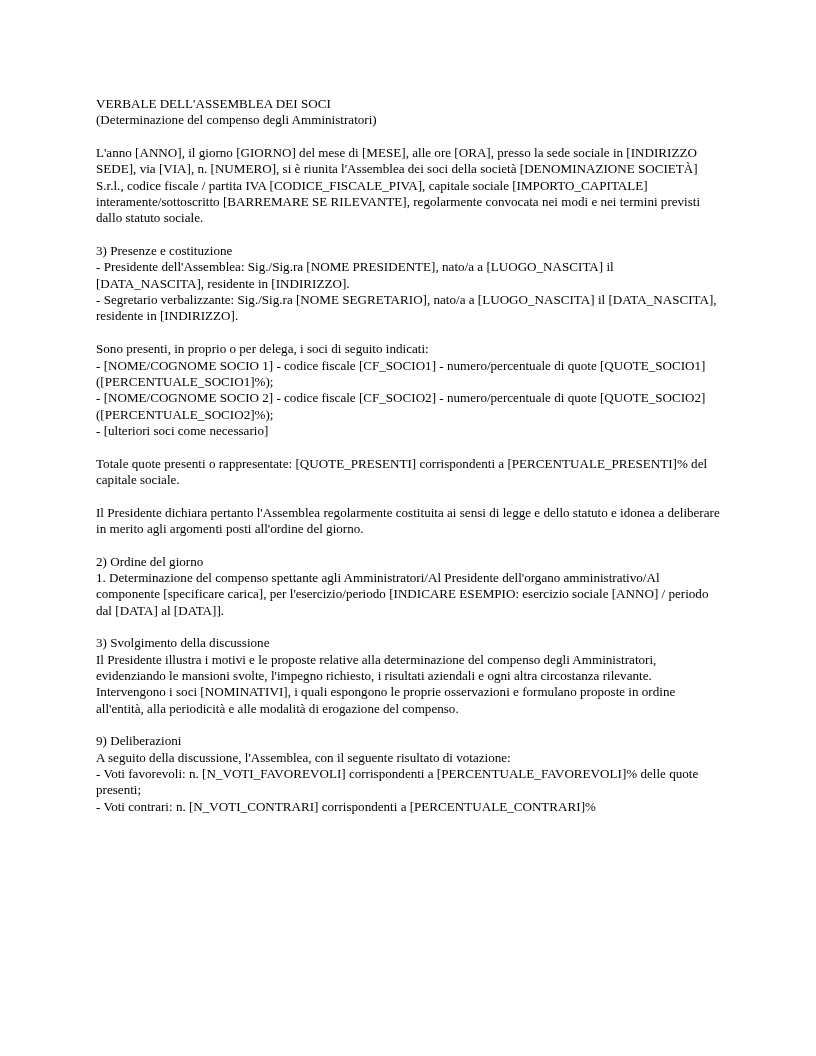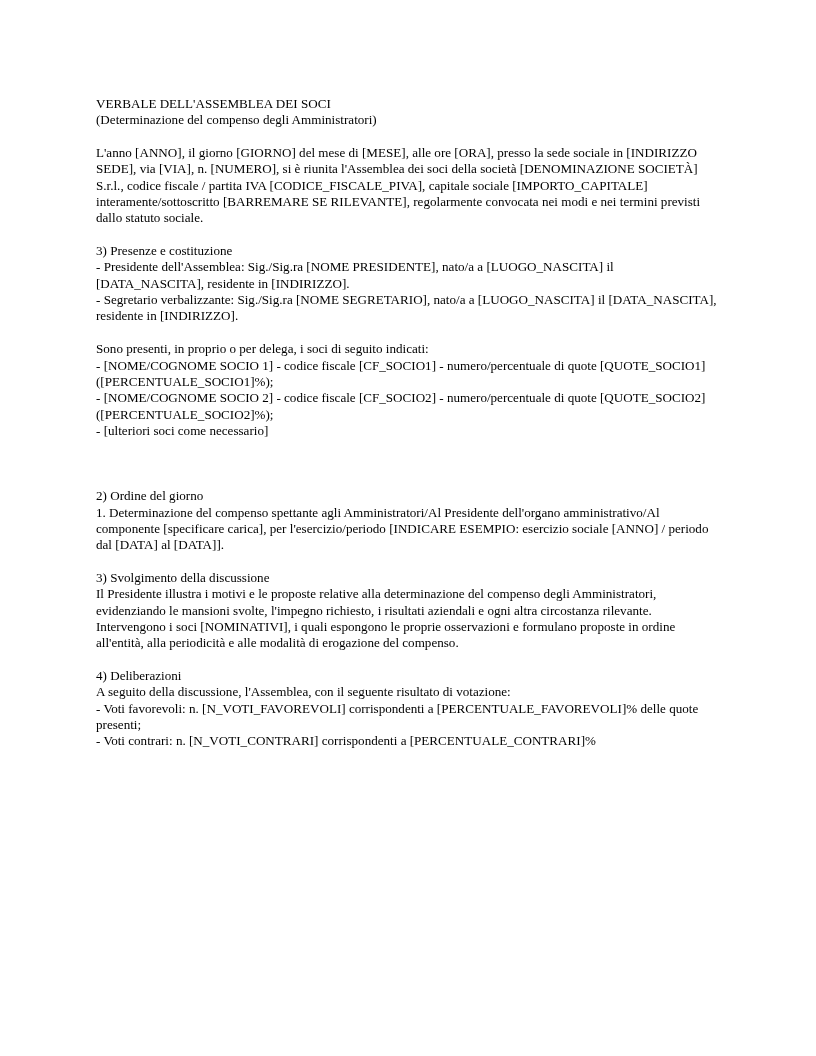--- a/index.html
+++ b/index.html
@@ -59,31 +59,33 @@
 - Presidente dell'Assemblea: Sig./Sig.ra [NOME PRESIDENTE], nato/a a [LUOGO_NASCITA] il [DATA_NASCITA], residente in [INDIRIZZO].
 - Segretario verbalizzante: Sig./Sig.ra [NOME SEGRETARIO], nato/a a [LUOGO_NASCITA] il [DATA_NASCITA], residente in [INDIRIZZO].</div>
     <div class="spacer">&nbsp;</div>
 
     <div class="para">Sono presenti, in proprio o per delega, i soci di seguito indicati:
 - [NOME/COGNOME SOCIO 1] - codice fiscale [CF_SOCIO1] - numero/percentuale di quote [QUOTE_SOCIO1] ([PERCENTUALE_SOCIO1]%);
 - [NOME/COGNOME SOCIO 2] - codice fiscale [CF_SOCIO2] - numero/percentuale di quote [QUOTE_SOCIO2] ([PERCENTUALE_SOCIO2]%);
 - [ulteriori soci come necessario]</div>
     <div class="spacer">&nbsp;</div>
 
+    <div class="para">Totale quote presenti o rappresentate: [QUOTE_PRESENTI] corrispondenti a [PERCENTUALE_PRESENTI]% del capitale sociale.</div>
     <div class="spacer">&nbsp;</div>
 
+    <div class="para">Il Presidente dichiara pertanto l'Assemblea regolarmente costituita ai sensi di legge e dello statuto e idonea a deliberare in merito agli argomenti posti all'ordine del giorno.</div>
     <div class="spacer">&nbsp;</div>
 
     <div class="para">2) Ordine del giorno
 1. Determinazione del compenso spettante agli Amministratori/Al Presidente dell'organo amministrativo/Al componente [specificare carica], per l'esercizio/periodo [INDICARE ESEMPIO: esercizio sociale [ANNO] / periodo dal [DATA] al [DATA]].</div>
     <div class="spacer">&nbsp;</div>
 
     <div class="para">3) Svolgimento della discussione
 Il Presidente illustra i motivi e le proposte relative alla determinazione del compenso degli Amministratori, evidenziando le mansioni svolte, l'impegno richiesto, i risultati aziendali e ogni altra circostanza rilevante. Intervengono i soci [NOMINATIVI], i quali espongono le proprie osservazioni e formulano proposte in ordine all'entità, alla periodicità e alle modalità di erogazione del compenso.</div>
     <div class="spacer">&nbsp;</div>
 
-    <div class="para">4) Deliberazioni
+    <div class="para">9) Deliberazioni
 A seguito della discussione, l'Assemblea, con il seguente risultato di votazione:
 - Voti favorevoli: n. [N_VOTI_FAVOREVOLI] corrispondenti a [PERCENTUALE_FAVOREVOLI]% delle quote presenti;
 - Voti contrari: n. [N_VOTI_CONTRARI] corrispondenti a [PERCENTUALE_CONTRARI]%</div>
 
   </div>
 </div>
 
 </body></html>

